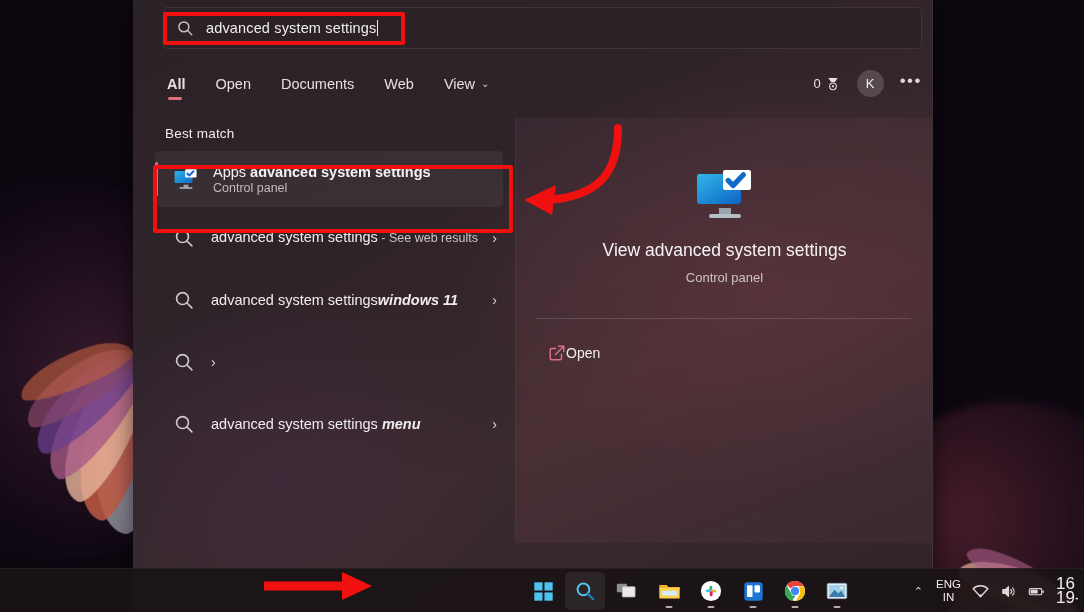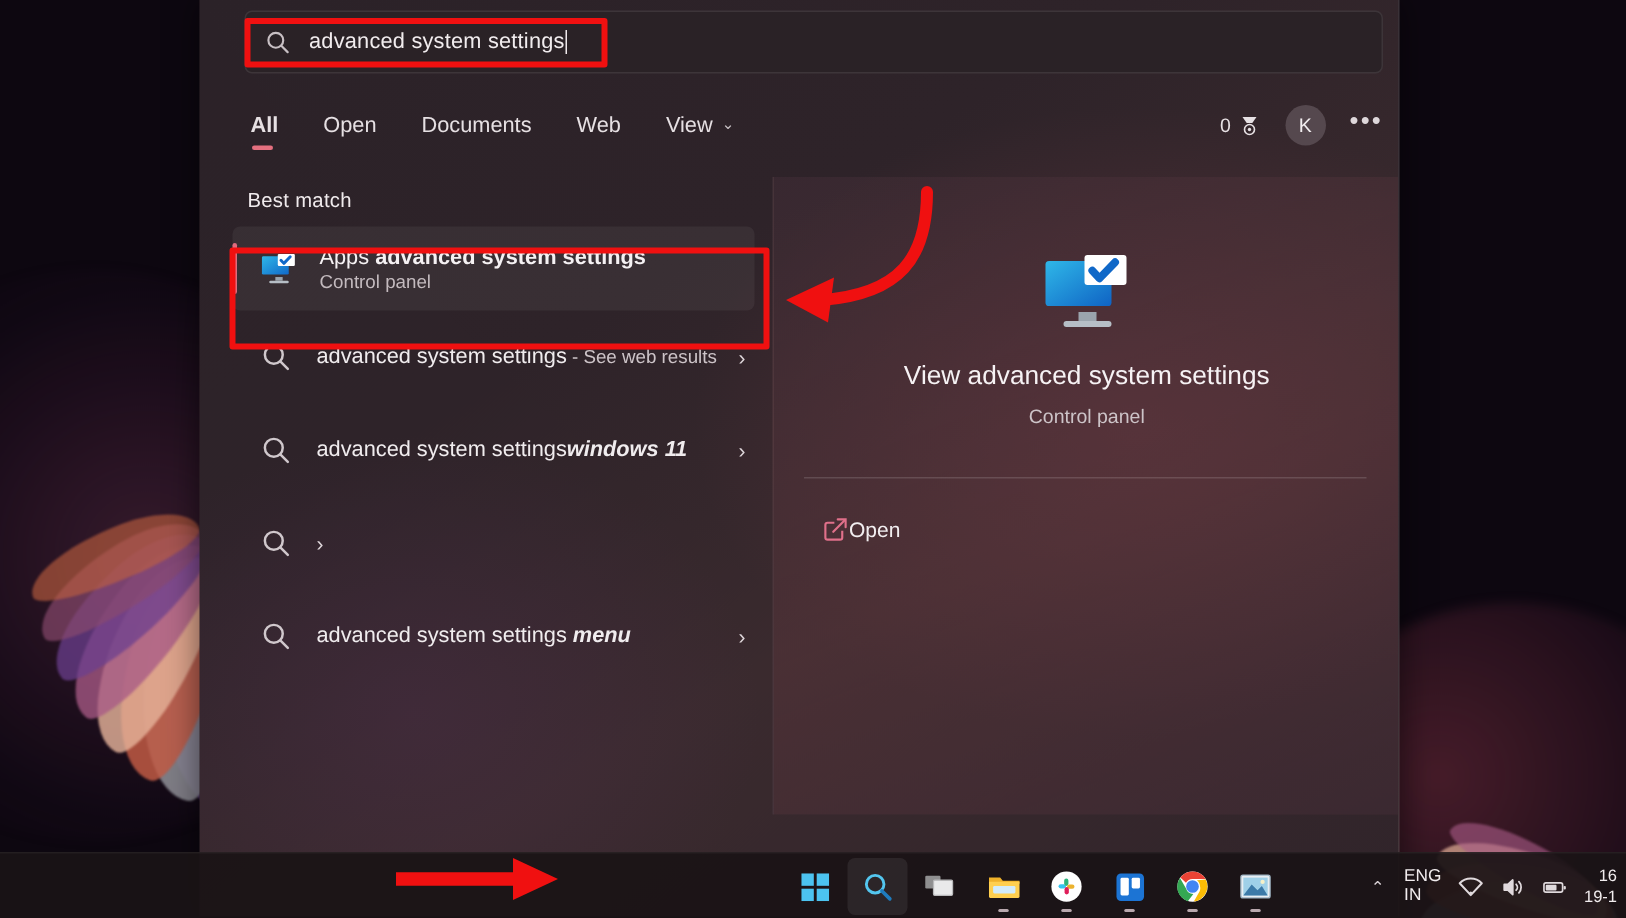--- a/index.html
+++ b/index.html
@@ -203,25 +203,25 @@
     position: absolute; bottom: 2px; left: 50%; transform: translateX(-50%);
     width: 7px; height: 2.5px; border-radius: 2px; background: #b9a8ae;
   }
   .tray {
     position: absolute; right: 4px; top: 0; height: 44px;
     display: flex; align-items: center; gap: 11px;
     padding-right: 2px;
   }
   .tray-chev { color: #ded6da; font-size: 11px; padding: 0 2px; }
   .tray-lang {
-    color: #f1ecee; font-size: 11.5px; line-height: 13px; text-align: left;
+    color: #f1ecee; font-size: 11.5px; line-height: 13px; text-align: center;
   }
   .tray-ico { width: 17px; height: 17px; opacity: .93; }
   .tray-clock {
-    color: #f1ecee; font-size: 11px; line-height: 14px; text-align: right;
+    color: #f1ecee; font-size: 17px; line-height: 14px; text-align: left;
     width: 22px; overflow: hidden; white-space: nowrap;
   }
 
   
   .anno-box {
     position: absolute;
     border: 4px solid #f01010;
     border-radius: 2px;
     pointer-events: none;
   }

